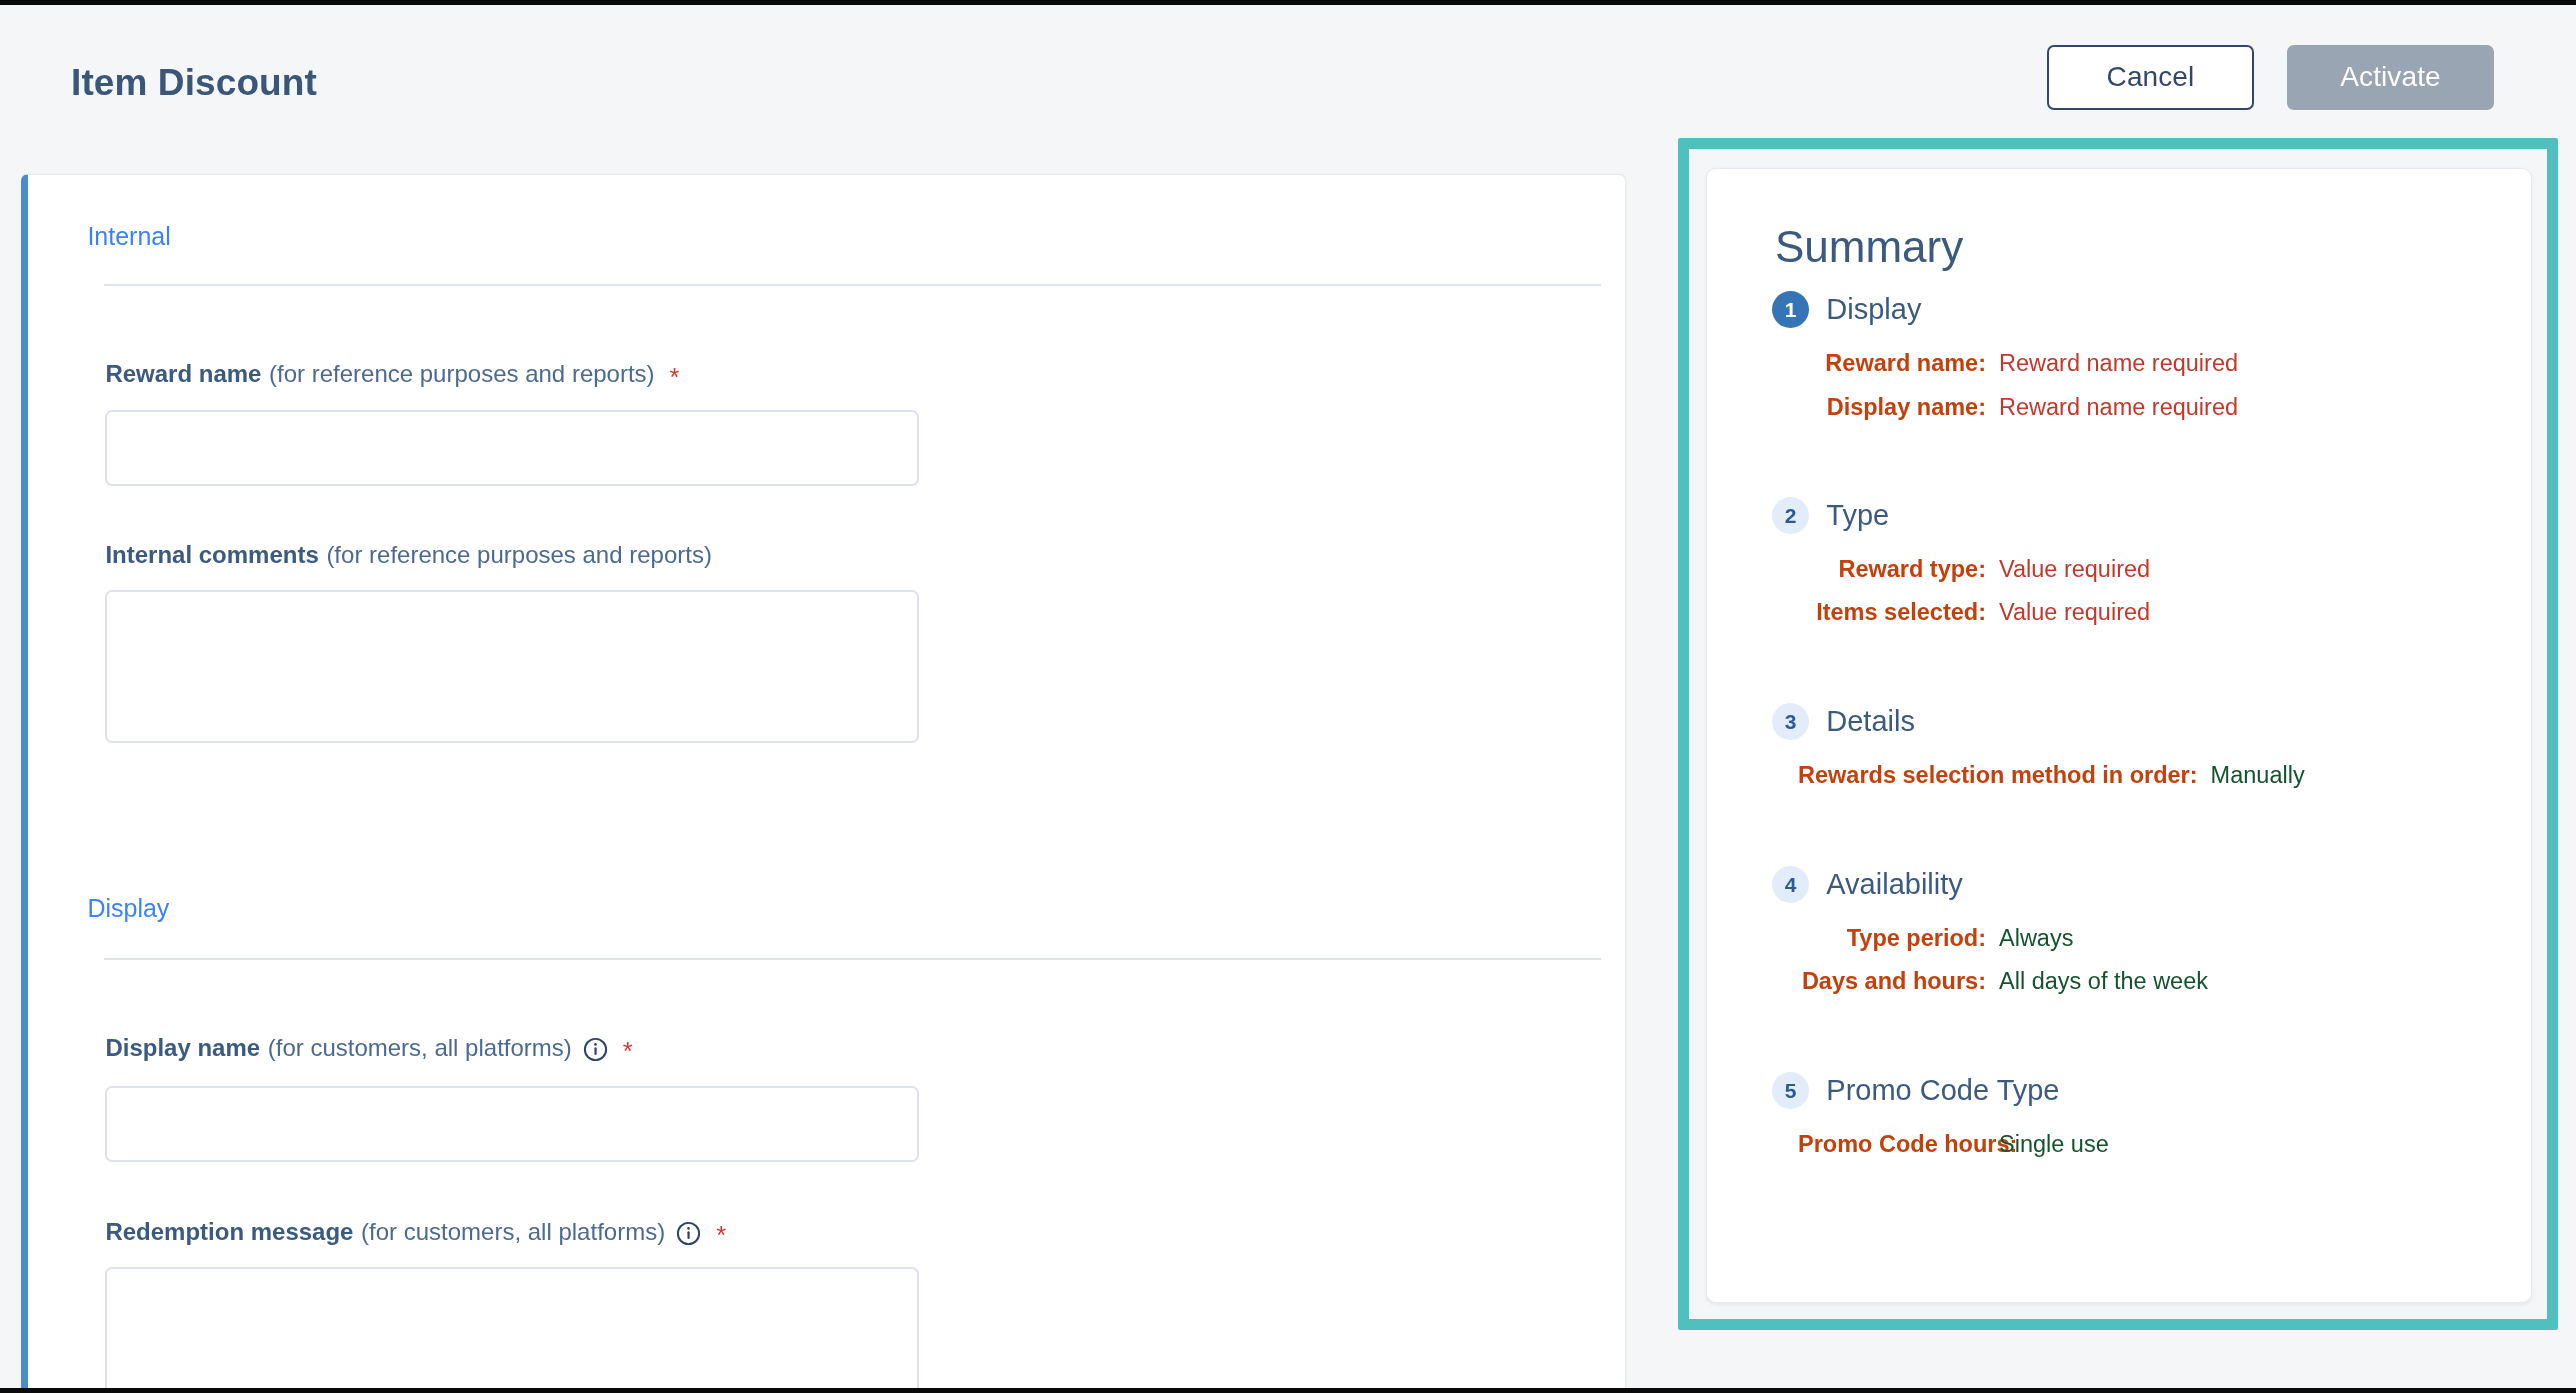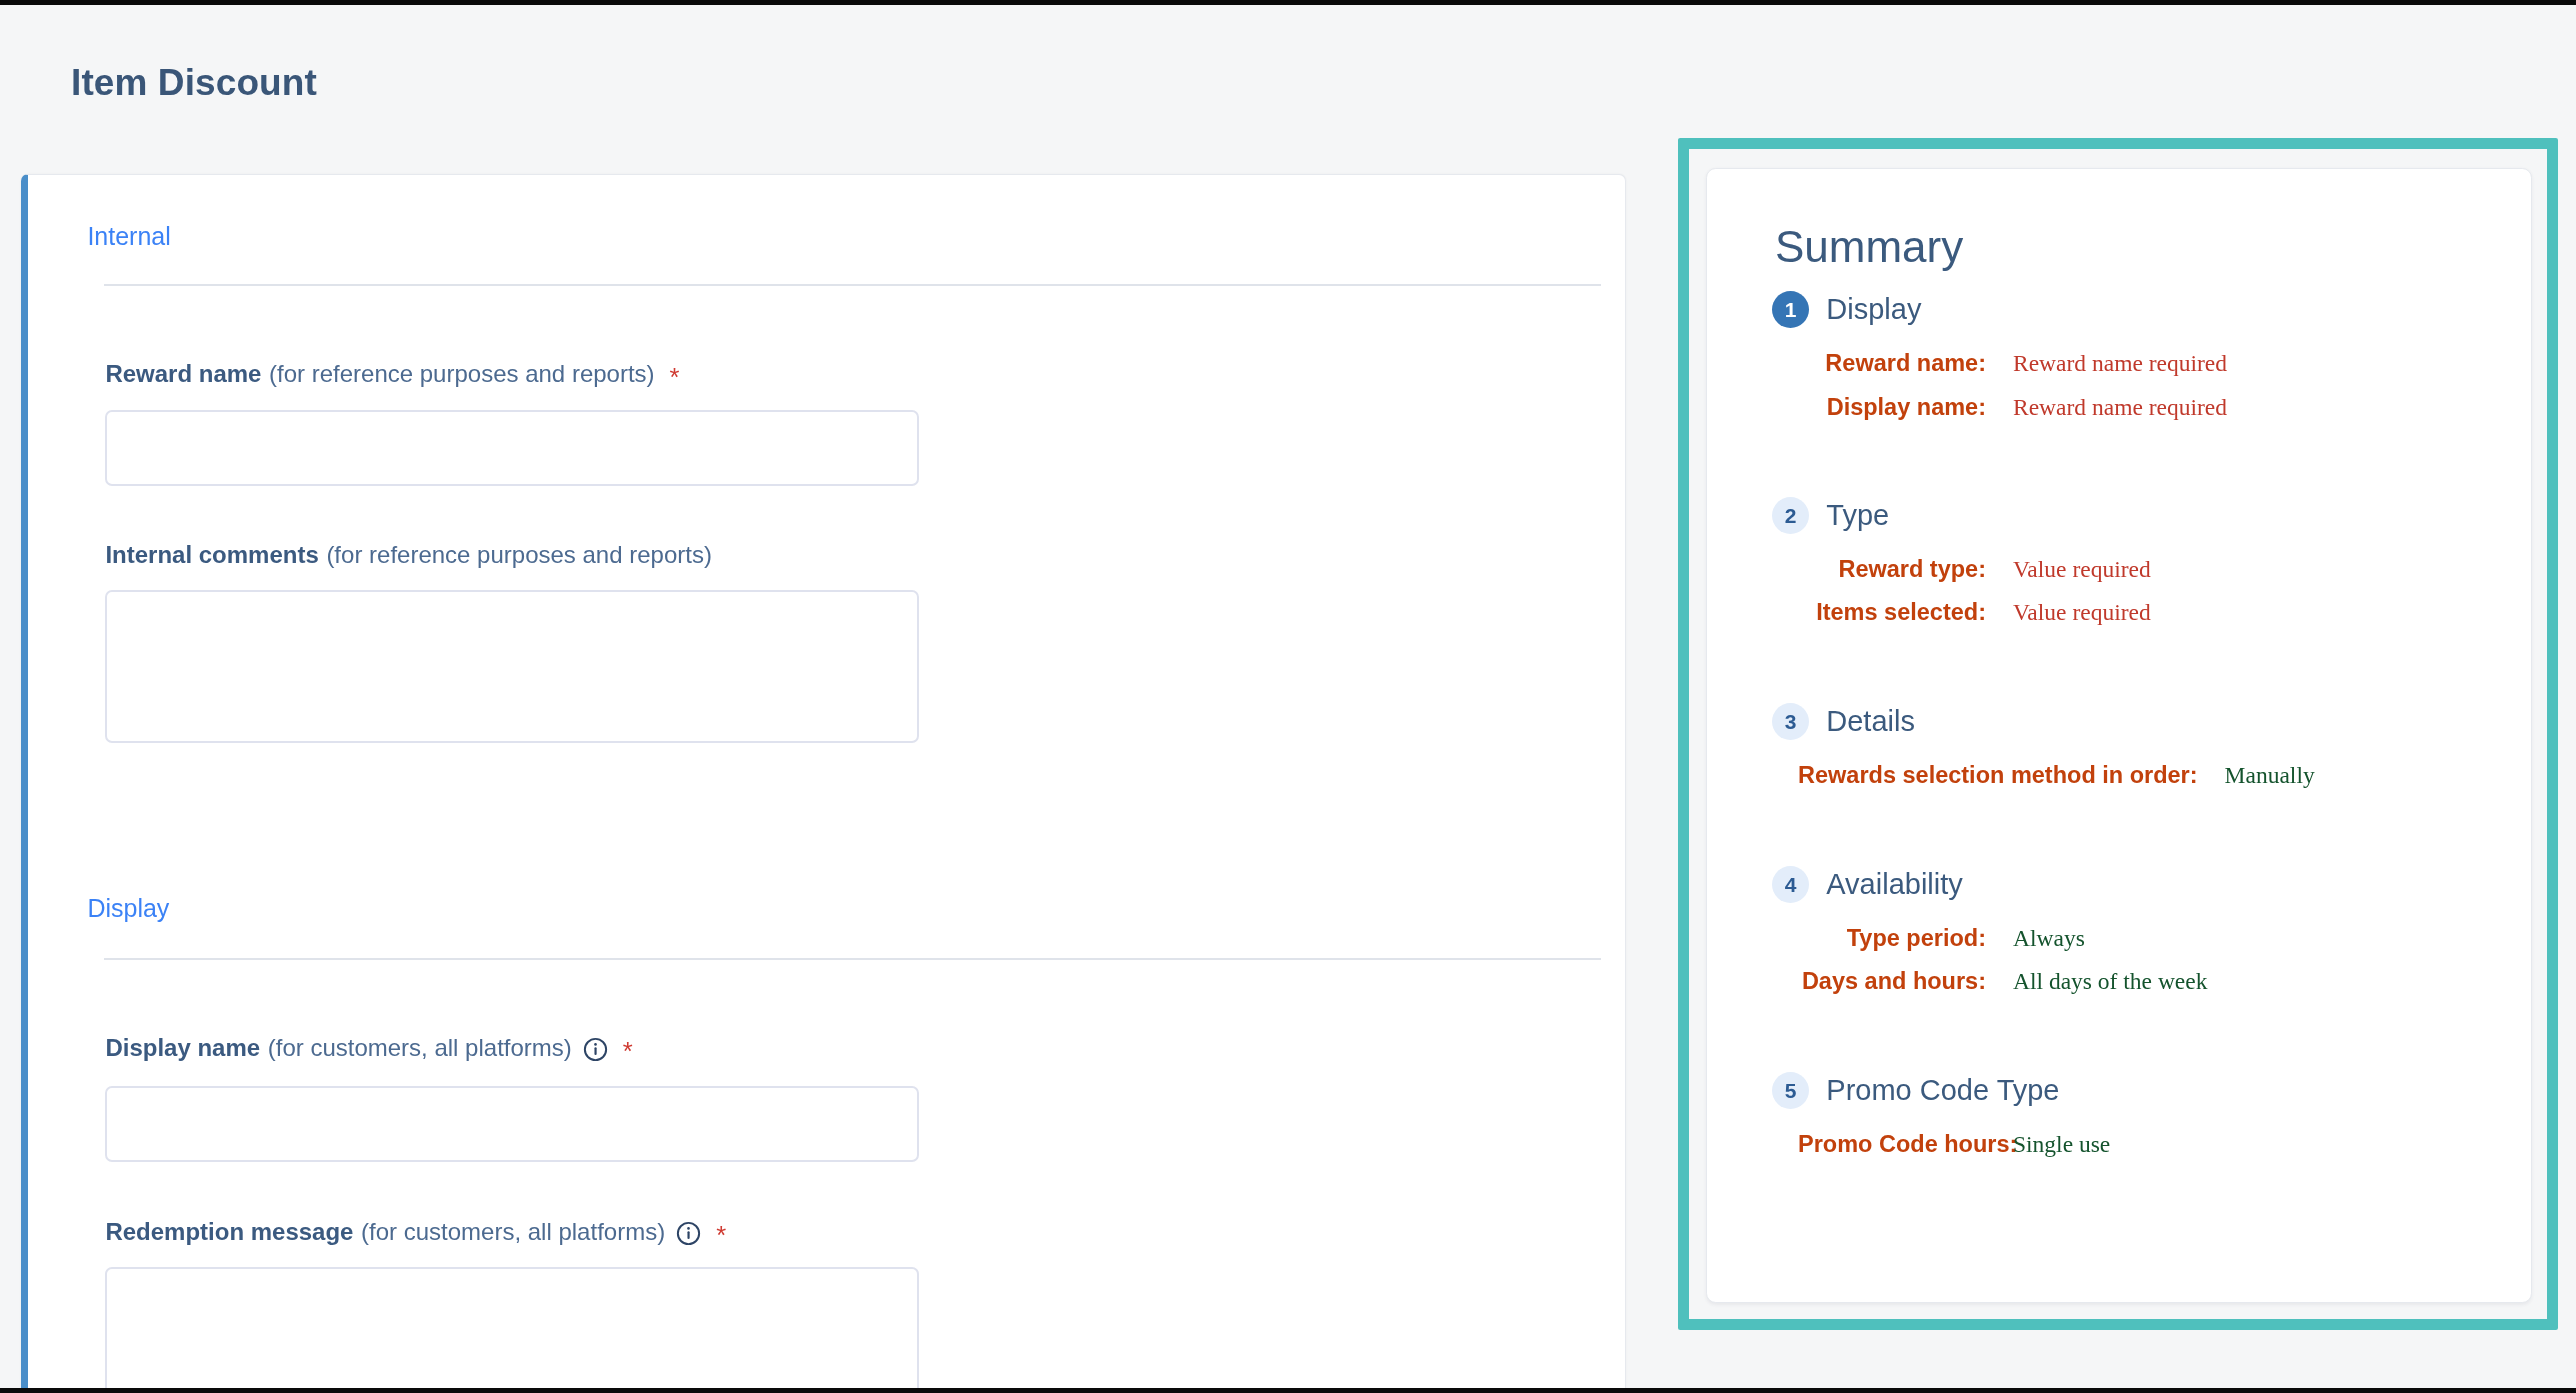--- a/index.html
+++ b/index.html
@@ -232,33 +232,37 @@
     display: flex;
     align-items: baseline;
     white-space: nowrap;
     font-size: 23.5px;
   }
   .kv-key {
     color: #c2410c;
     font-weight: 700;
     text-align: right;
   }
-  .kv-val { margin-left: 27px; font-family: Liberation Serif, serif; }
+  .kv-val { margin-left: 13px; }
   .val-err  { color: #c0392b; font-weight: 400; }
   .val-norm { color: #14532d; font-weight: 400; }
 </style>
 </head>
 <body>
 
 <div id="app">
 
   <div class="top-strip"></div>
 
   <div class="page-header">
     <div class="page-title">Item Discount</div>
+    <div class="header-actions">
+      <div class="btn btn-cancel">Cancel</div>
+      <div class="btn btn-activate">Activate</div>
+    </div>
   </div>
 
   <div class="form-card">
     <div class="form-inner">
 
       <div class="section-title" style="top:47px">Internal</div>
       <div class="section-rule" style="top:109px"></div>
 
       <div class="field-label" style="top:185px">
         <span class="lbl">Reward name</span>

